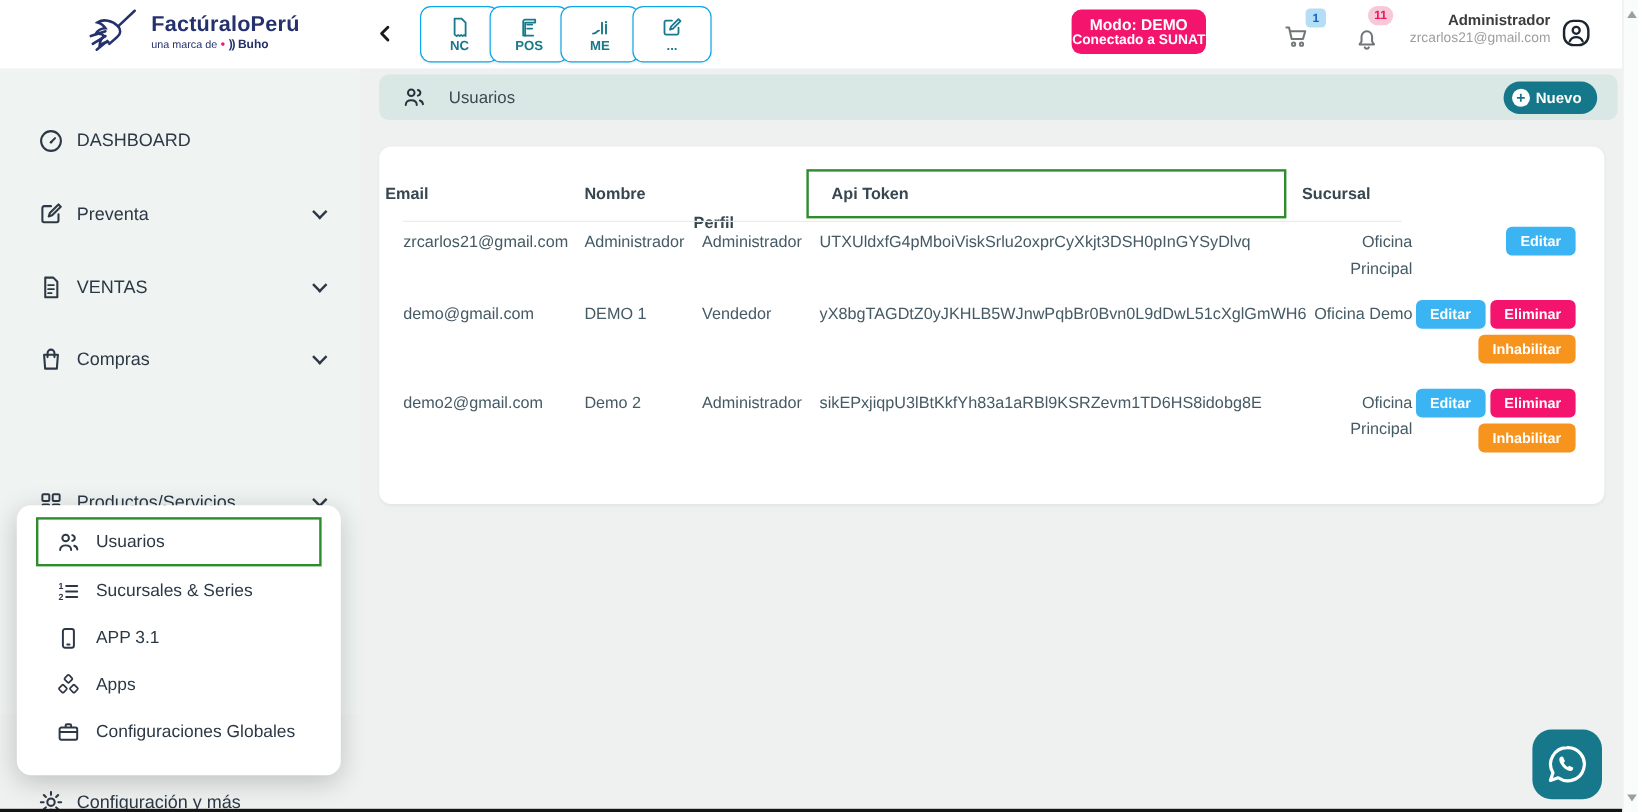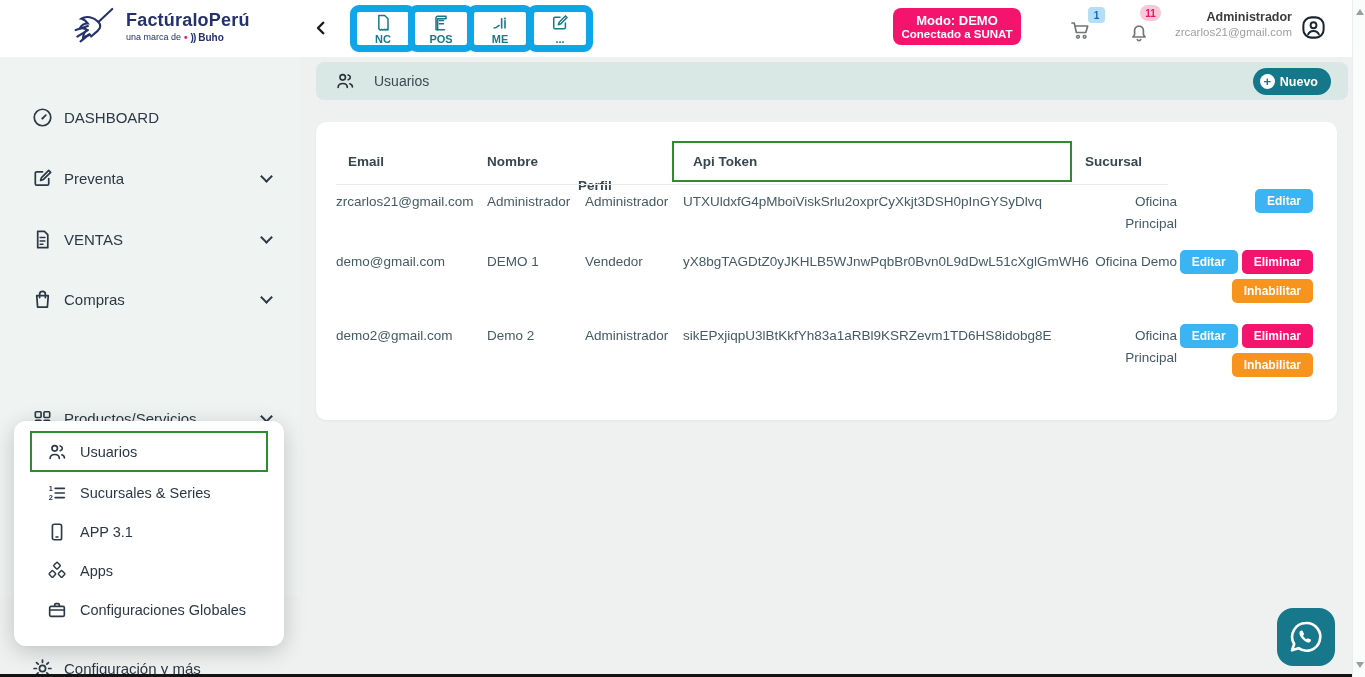--- a/index.html
+++ b/index.html
@@ -9,27 +9,27 @@
   
   .topbar { position:absolute; left:0; top:0; width:1352px; height:57px; background:#ffffff; z-index:5; }
   .logo-wrap { position:absolute; left:70px; top:4px; display:flex; align-items:center; gap:4px; }
   .logo-text-name { font-size:18px; font-weight:bold; color:#25316d; letter-spacing:.2px; }
   .logo-tagline { font-size:9px; color:#25316d; display:flex; align-items:flex-start; gap:3px; margin-top:1px; }
   .buho-dot { color:#f4146e; font-weight:bold; font-size:10px; }
   .buho-arcs { color:#25316d; font-weight:bold; font-size:10px; letter-spacing:-1px; }
   .buho-name { font-weight:bold; font-size:10px; color:#25316d; }
   .collapse-btn { position:absolute; left:312px; top:17px; width:18px; height:22px; cursor:pointer; }
 
-  .shortcut { position:absolute; top:5px; width:66px; height:47px; background:#fff; border:7px solid #0ea5e9;
+  .shortcut { position:absolute; top:5px; width:66px; height:47px; background:#fff; border:1px solid #0ea5e9;
               border-radius:9px; box-shadow:0 1px 2px rgba(0,0,0,.07); display:flex; flex-direction:column;
               align-items:center; justify-content:center; gap:1px; cursor:pointer; }
   .shortcut .sc-label { font-size:11px; font-weight:bold; color:#17798a; line-height:11px; }
   .shortcut svg { width:20px; height:20px; color:#17798a; }
 
-  .mode-badge { position:absolute; left:893px; top:8px; width:128px; height:37px; background:#f4146e;
+  .mode-badge { position:absolute; left:893px; top:8px; width:112px; height:37px; background:#f4146e;
                 border-radius:8px; color:#fff; text-align:center; display:flex; flex-direction:column;
                 justify-content:center; cursor:pointer; }
   .mode-badge .l1 { font-size:13px; font-weight:bold; line-height:15px; }
   .mode-badge .l2 { font-size:11.5px; font-weight:bold; line-height:13px; }
 
   .cart-wrap { position:absolute; left:1069px; top:14px; width:40px; height:32px; cursor:pointer; }
   .cart-wrap svg { width:24px; height:24px; color:#717577; position:absolute; left:0; top:4px; }
   .cart-badge { position:absolute; left:19px; top:-7px; min-width:17px; height:16px; background:#b3def5;
                 color:#1565c0; font-size:10px; font-weight:bold; border-radius:4px; display:flex;
                 align-items:center; justify-content:center; padding:0 3px; }
@@ -72,21 +72,21 @@
              align-items:center; gap:5px; padding:0 13px 0 7px; cursor:pointer;
              font-family:"Liberation Sans", sans-serif; }
   .plus-circle { width:15px; height:15px; background:#fff; color:#15778a; border-radius:50%;
                  display:flex; align-items:center; justify-content:center; font-size:13px; font-weight:bold;
                  line-height:15px; }
 
   
   .card { position:absolute; left:316px; top:122px; width:1021px; height:298px; background:#fff;
           border-radius:10px; box-shadow:0 1px 3px rgba(0,0,0,.05); z-index:3; }
   .th { position:absolute; top:32px; font-size:13.5px; font-weight:bold; color:#37474f; }
-  .th.c0{left:32px;} .th.c1{left:171px;} .th.c2{left:262px;margin-top:24px;} .th.c3{left:377px;} .th.c4{left:769px;}
+  .th.c0{left:5px;} .th.c1{left:171px;} .th.c2{left:262px;margin-top:24px;} .th.c3{left:377px;} .th.c4{left:769px;}
   .token-hl { position:absolute; left:356px; top:19px; width:400px; height:41px; border:2px solid #2e8b2e; }
   .hdr-divider { position:absolute; left:20px; top:62px; width:832px; height:1px; background:#e8ecee; }
   .cell { position:absolute; font-size:13.5px; color:#455a64; line-height:22px; white-space:nowrap; }
   .cell.wrap { white-space:normal; width:92px;text-align:right; }
   .r0 { top:69px; } .r1 { top:129px; } .r2 { top:203px; }
   .cc0{left:20px;} .cc1{left:171px;} .cc2{left:269px;} .cc3{left:367px;} .cc4{left:769px;}
 
   .btn { height:24px; border:none; border-radius:5px; color:#fff; font-size:12px; font-weight:bold;
          padding:0 12px; cursor:pointer; font-family:"Liberation Sans", sans-serif; }
   .btn-edit { background:#3ab4f2; }

